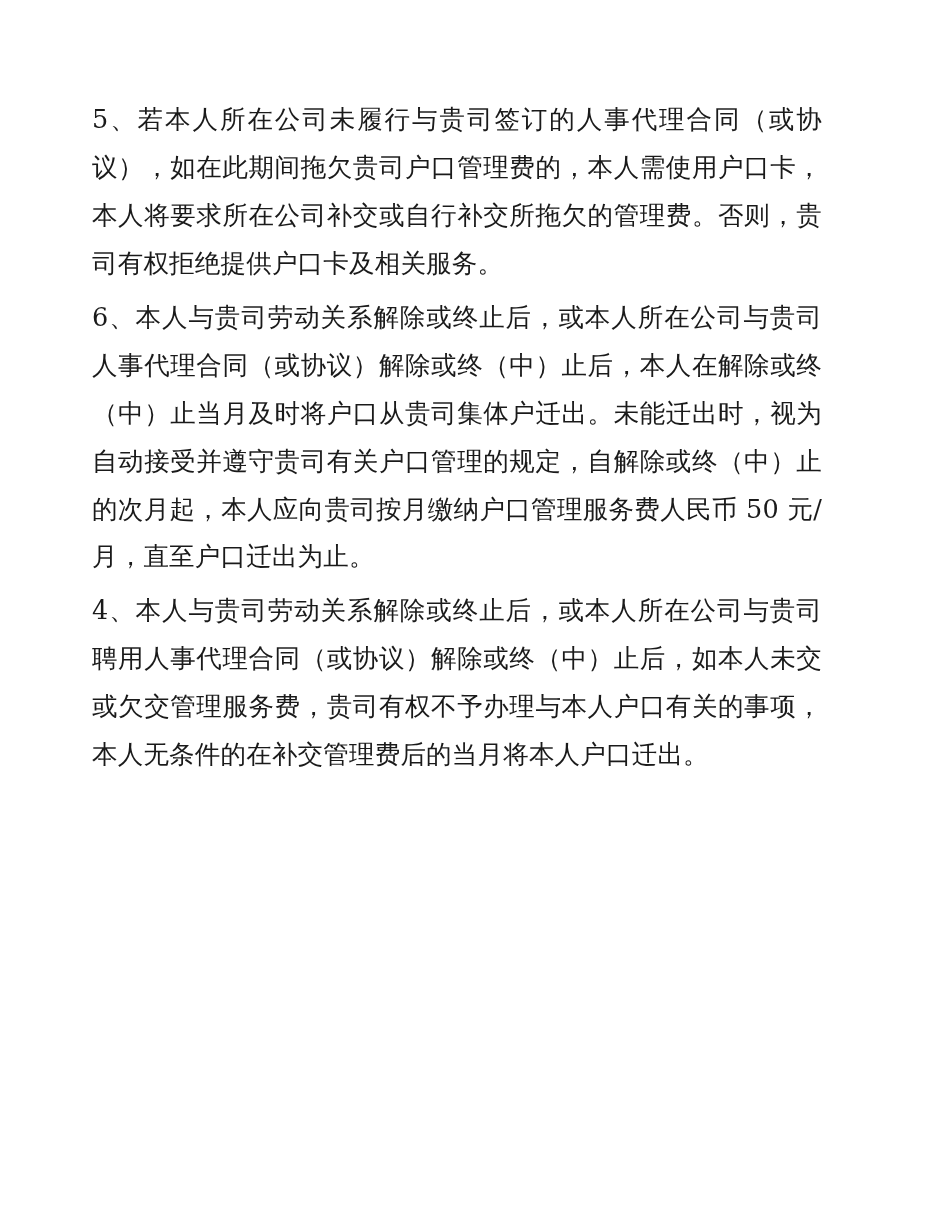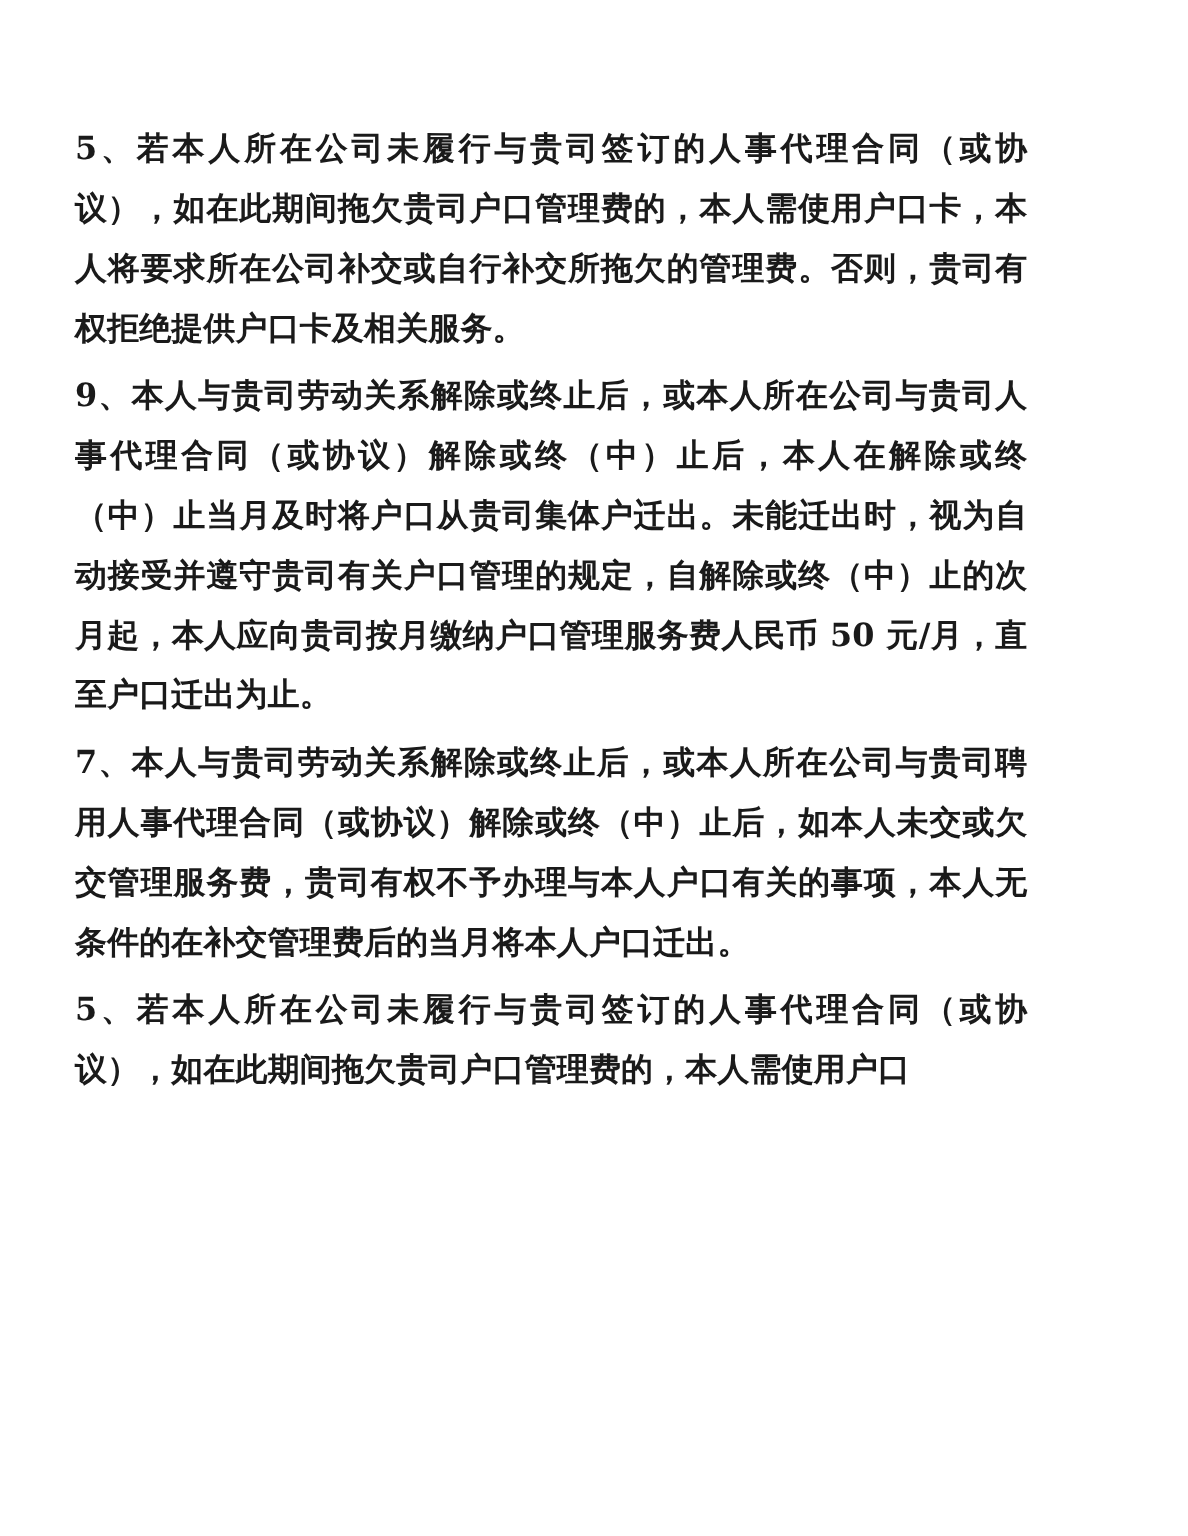--- a/index.html
+++ b/index.html
@@ -11,23 +11,22 @@
     width: 950px;
     height: 1229px;
     font-family: "DejaVu Serif", "Liberation Serif", serif;
     color: #1a1a1a;
     overflow: hidden;
   }
   .page {
     box-sizing: border-box;
     width: 950px;
     height: 1229px;
-    padding: 96px 128px 60px 60px;
+    padding: 96px 128px 60px 92px;
     background: #ffffff;
-    font-weight: bold;
   }
   .doc-body {
     font-size: 25.5px;
     line-height: 1.88;
     text-align: justify;
     text-justify: inter-ideograph;
     letter-spacing: 0.2px;
   }
   .para {
     margin: 0 0 6px 0;
@@ -35,17 +34,16 @@
     white-space: pre-wrap;
     word-break: break-all;
   }
 </style>
 </head>
 <body>
 
 <div class="page">
   <div class="doc-body">
     <p class="para">5、若本人所在公司未履行与贵司签订的人事代理合同（或协议），如在此期间拖欠贵司户口管理费的，本人需使用户口卡，本人将要求所在公司补交或自行补交所拖欠的管理费。否则，贵司有权拒绝提供户口卡及相关服务。</p>
-    <p class="para">9、本人与贵司劳动关系解除或终止后，或本人所在公司与贵司人事代理合同（或协议）解除或终（中）止后，本人在解除或终（中）止当月及时将户口从贵司集体户迁出。未能迁出时，视为自动接受并遵守贵司有关户口管理的规定，自解除或终（中）止的次月起，本人应向贵司按月缴纳户口管理服务费人民币 50 元/月，直至户口迁出为止。</p>
-    <p class="para">7、本人与贵司劳动关系解除或终止后，或本人所在公司与贵司聘用人事代理合同（或协议）解除或终（中）止后，如本人未交或欠交管理服务费，贵司有权不予办理与本人户口有关的事项，本人无条件的在补交管理费后的当月将本人户口迁出。</p>
-    <p class="para">5、若本人所在公司未履行与贵司签订的人事代理合同（或协议），如在此期间拖欠贵司户口管理费的，本人需使用户口</p>
+    <p class="para">6、本人与贵司劳动关系解除或终止后，或本人所在公司与贵司人事代理合同（或协议）解除或终（中）止后，本人在解除或终（中）止当月及时将户口从贵司集体户迁出。未能迁出时，视为自动接受并遵守贵司有关户口管理的规定，自解除或终（中）止的次月起，本人应向贵司按月缴纳户口管理服务费人民币 50 元/月，直至户口迁出为止。</p>
+    <p class="para">4、本人与贵司劳动关系解除或终止后，或本人所在公司与贵司聘用人事代理合同（或协议）解除或终（中）止后，如本人未交或欠交管理服务费，贵司有权不予办理与本人户口有关的事项，本人无条件的在补交管理费后的当月将本人户口迁出。</p>
   </div>
 </div>
 
 </body></html>

